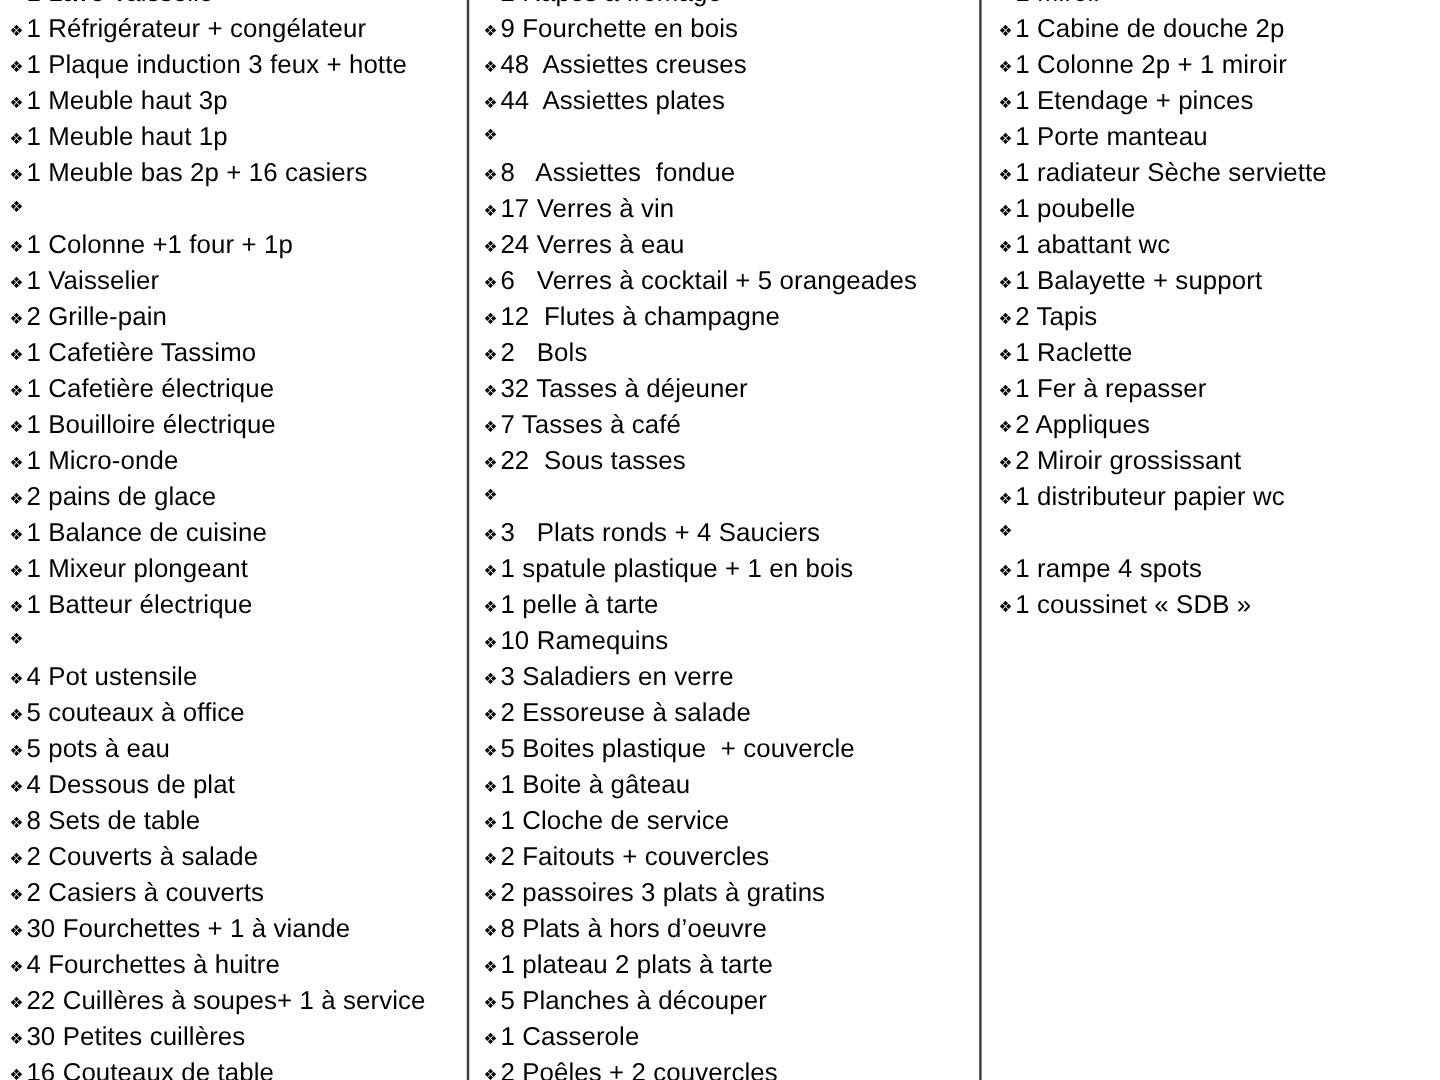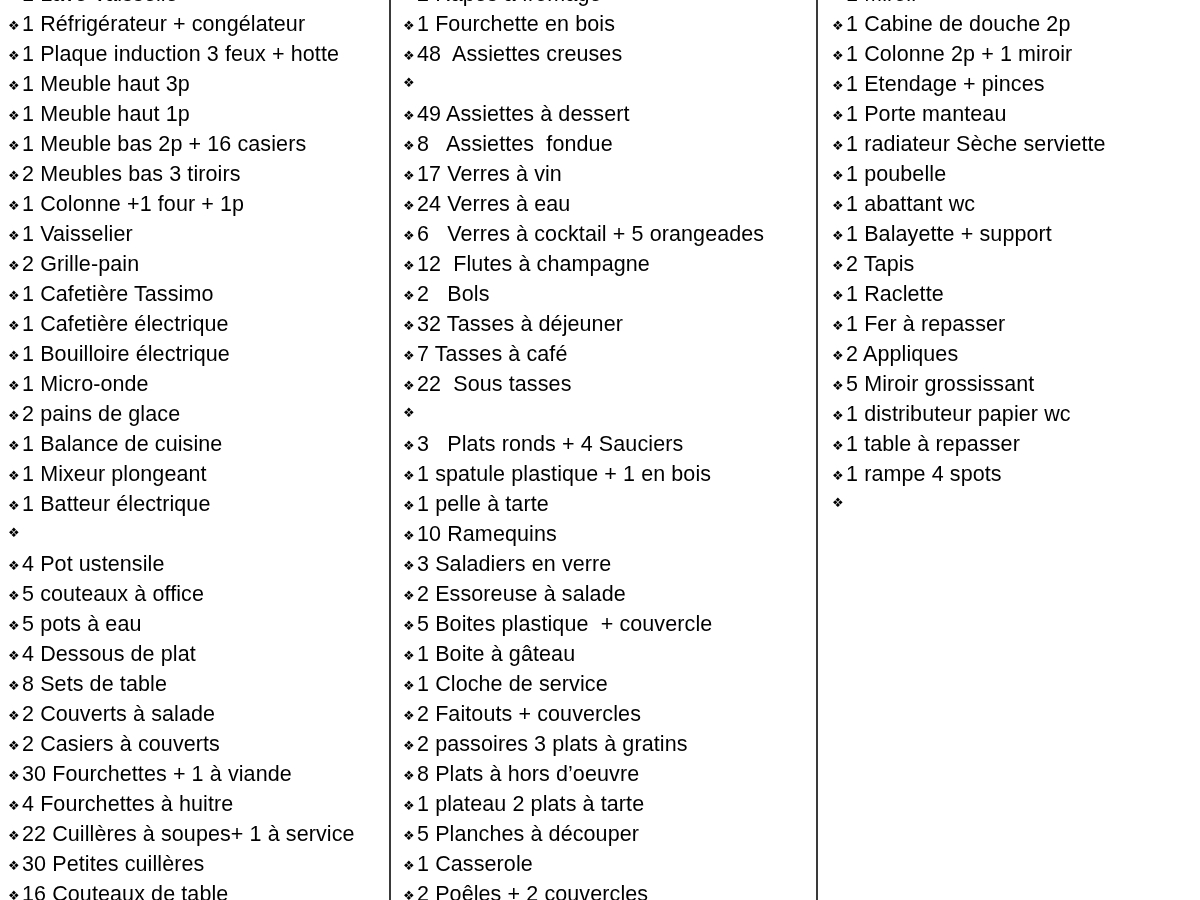--- a/index.html
+++ b/index.html
@@ -90,21 +90,21 @@
   <div class="column-divider divider-2"></div>
 
   <div class="inventory-column col-1">
     <ul class="item-list">
         <li class="list-item"><span class="bullet-icon">❖</span><span class="item-label">1 Lave-vaisselle</span></li>
         <li class="list-item"><span class="bullet-icon">❖</span><span class="item-label">1 Réfrigérateur + congélateur</span></li>
         <li class="list-item"><span class="bullet-icon">❖</span><span class="item-label">1 Plaque induction 3 feux + hotte</span></li>
         <li class="list-item"><span class="bullet-icon">❖</span><span class="item-label">1 Meuble haut 3p</span></li>
         <li class="list-item"><span class="bullet-icon">❖</span><span class="item-label">1 Meuble haut 1p</span></li>
         <li class="list-item"><span class="bullet-icon">❖</span><span class="item-label">1 Meuble bas 2p + 16 casiers</span></li>
-        <li class="list-item"><span class="bullet-icon">❖</span><span class="item-label">2 Meubles bas 3 tiroirs</span></li>
+        <li class="list-item"><span class="bullet-icon">❖</span></li>
         <li class="list-item"><span class="bullet-icon">❖</span><span class="item-label">1 Colonne +1 four + 1p</span></li>
         <li class="list-item"><span class="bullet-icon">❖</span><span class="item-label">1 Vaisselier</span></li>
         <li class="list-item"><span class="bullet-icon">❖</span><span class="item-label">2 Grille-pain</span></li>
         <li class="list-item"><span class="bullet-icon">❖</span><span class="item-label">1 Cafetière Tassimo</span></li>
         <li class="list-item"><span class="bullet-icon">❖</span><span class="item-label">1 Cafetière électrique</span></li>
         <li class="list-item"><span class="bullet-icon">❖</span><span class="item-label">1 Bouilloire électrique</span></li>
         <li class="list-item"><span class="bullet-icon">❖</span><span class="item-label">1 Micro-onde</span></li>
         <li class="list-item"><span class="bullet-icon">❖</span><span class="item-label">2 pains de glace</span></li>
         <li class="list-item"><span class="bullet-icon">❖</span><span class="item-label">1 Balance de cuisine</span></li>
         <li class="list-item"><span class="bullet-icon">❖</span><span class="item-label">1 Mixeur plongeant</span></li>
@@ -121,24 +121,24 @@
         <li class="list-item"><span class="bullet-icon">❖</span><span class="item-label">4 Fourchettes à huitre</span></li>
         <li class="list-item"><span class="bullet-icon">❖</span><span class="item-label">22 Cuillères à soupes+ 1 à service</span></li>
         <li class="list-item"><span class="bullet-icon">❖</span><span class="item-label">30 Petites cuillères</span></li>
         <li class="list-item"><span class="bullet-icon">❖</span><span class="item-label">16 Couteaux de table</span></li>
       </ul>
   </div>
 
   <div class="inventory-column col-2">
     <ul class="item-list">
         <li class="list-item"><span class="bullet-icon">❖</span><span class="item-label">2 Râpes à fromage</span></li>
-        <li class="list-item"><span class="bullet-icon">❖</span><span class="item-label">1 Fourchette en bois</span></li>
+        <li class="list-item"><span class="bullet-icon">❖</span><span class="item-label">9 Fourchette en bois</span></li>
         <li class="list-item"><span class="bullet-icon">❖</span><span class="item-label">48  Assiettes creuses</span></li>
+        <li class="list-item"><span class="bullet-icon">❖</span><span class="item-label">44  Assiettes plates</span></li>
         <li class="list-item"><span class="bullet-icon">❖</span></li>
-        <li class="list-item"><span class="bullet-icon">❖</span><span class="item-label">49 Assiettes à dessert</span></li>
         <li class="list-item"><span class="bullet-icon">❖</span><span class="item-label">8   Assiettes  fondue</span></li>
         <li class="list-item"><span class="bullet-icon">❖</span><span class="item-label">17 Verres à vin</span></li>
         <li class="list-item"><span class="bullet-icon">❖</span><span class="item-label">24 Verres à eau</span></li>
         <li class="list-item"><span class="bullet-icon">❖</span><span class="item-label">6   Verres à cocktail + 5 orangeades</span></li>
         <li class="list-item"><span class="bullet-icon">❖</span><span class="item-label">12  Flutes à champagne</span></li>
         <li class="list-item"><span class="bullet-icon">❖</span><span class="item-label">2   Bols</span></li>
         <li class="list-item"><span class="bullet-icon">❖</span><span class="item-label">32 Tasses à déjeuner</span></li>
         <li class="list-item"><span class="bullet-icon">❖</span><span class="item-label">7 Tasses à café</span></li>
         <li class="list-item"><span class="bullet-icon">❖</span><span class="item-label">22  Sous tasses</span></li>
         <li class="list-item"><span class="bullet-icon">❖</span></li>
@@ -169,21 +169,21 @@
         <li class="list-item"><span class="bullet-icon">❖</span><span class="item-label">1 Etendage + pinces</span></li>
         <li class="list-item"><span class="bullet-icon">❖</span><span class="item-label">1 Porte manteau</span></li>
         <li class="list-item"><span class="bullet-icon">❖</span><span class="item-label">1 radiateur Sèche serviette</span></li>
         <li class="list-item"><span class="bullet-icon">❖</span><span class="item-label">1 poubelle</span></li>
         <li class="list-item"><span class="bullet-icon">❖</span><span class="item-label">1 abattant wc</span></li>
         <li class="list-item"><span class="bullet-icon">❖</span><span class="item-label">1 Balayette + support</span></li>
         <li class="list-item"><span class="bullet-icon">❖</span><span class="item-label">2 Tapis</span></li>
         <li class="list-item"><span class="bullet-icon">❖</span><span class="item-label">1 Raclette</span></li>
         <li class="list-item"><span class="bullet-icon">❖</span><span class="item-label">1 Fer à repasser</span></li>
         <li class="list-item"><span class="bullet-icon">❖</span><span class="item-label">2 Appliques</span></li>
-        <li class="list-item"><span class="bullet-icon">❖</span><span class="item-label">5 Miroir grossissant</span></li>
+        <li class="list-item"><span class="bullet-icon">❖</span><span class="item-label">2 Miroir grossissant</span></li>
         <li class="list-item"><span class="bullet-icon">❖</span><span class="item-label">1 distributeur papier wc</span></li>
-        <li class="list-item"><span class="bullet-icon">❖</span><span class="item-label">1 table à repasser</span></li>
+        <li class="list-item"><span class="bullet-icon">❖</span></li>
         <li class="list-item"><span class="bullet-icon">❖</span><span class="item-label">1 rampe 4 spots</span></li>
-        <li class="list-item"><span class="bullet-icon">❖</span></li>
+        <li class="list-item"><span class="bullet-icon">❖</span><span class="item-label">1 coussinet « SDB »</span></li>
       </ul>
   </div>
 
 </div>
 
 </body></html>

